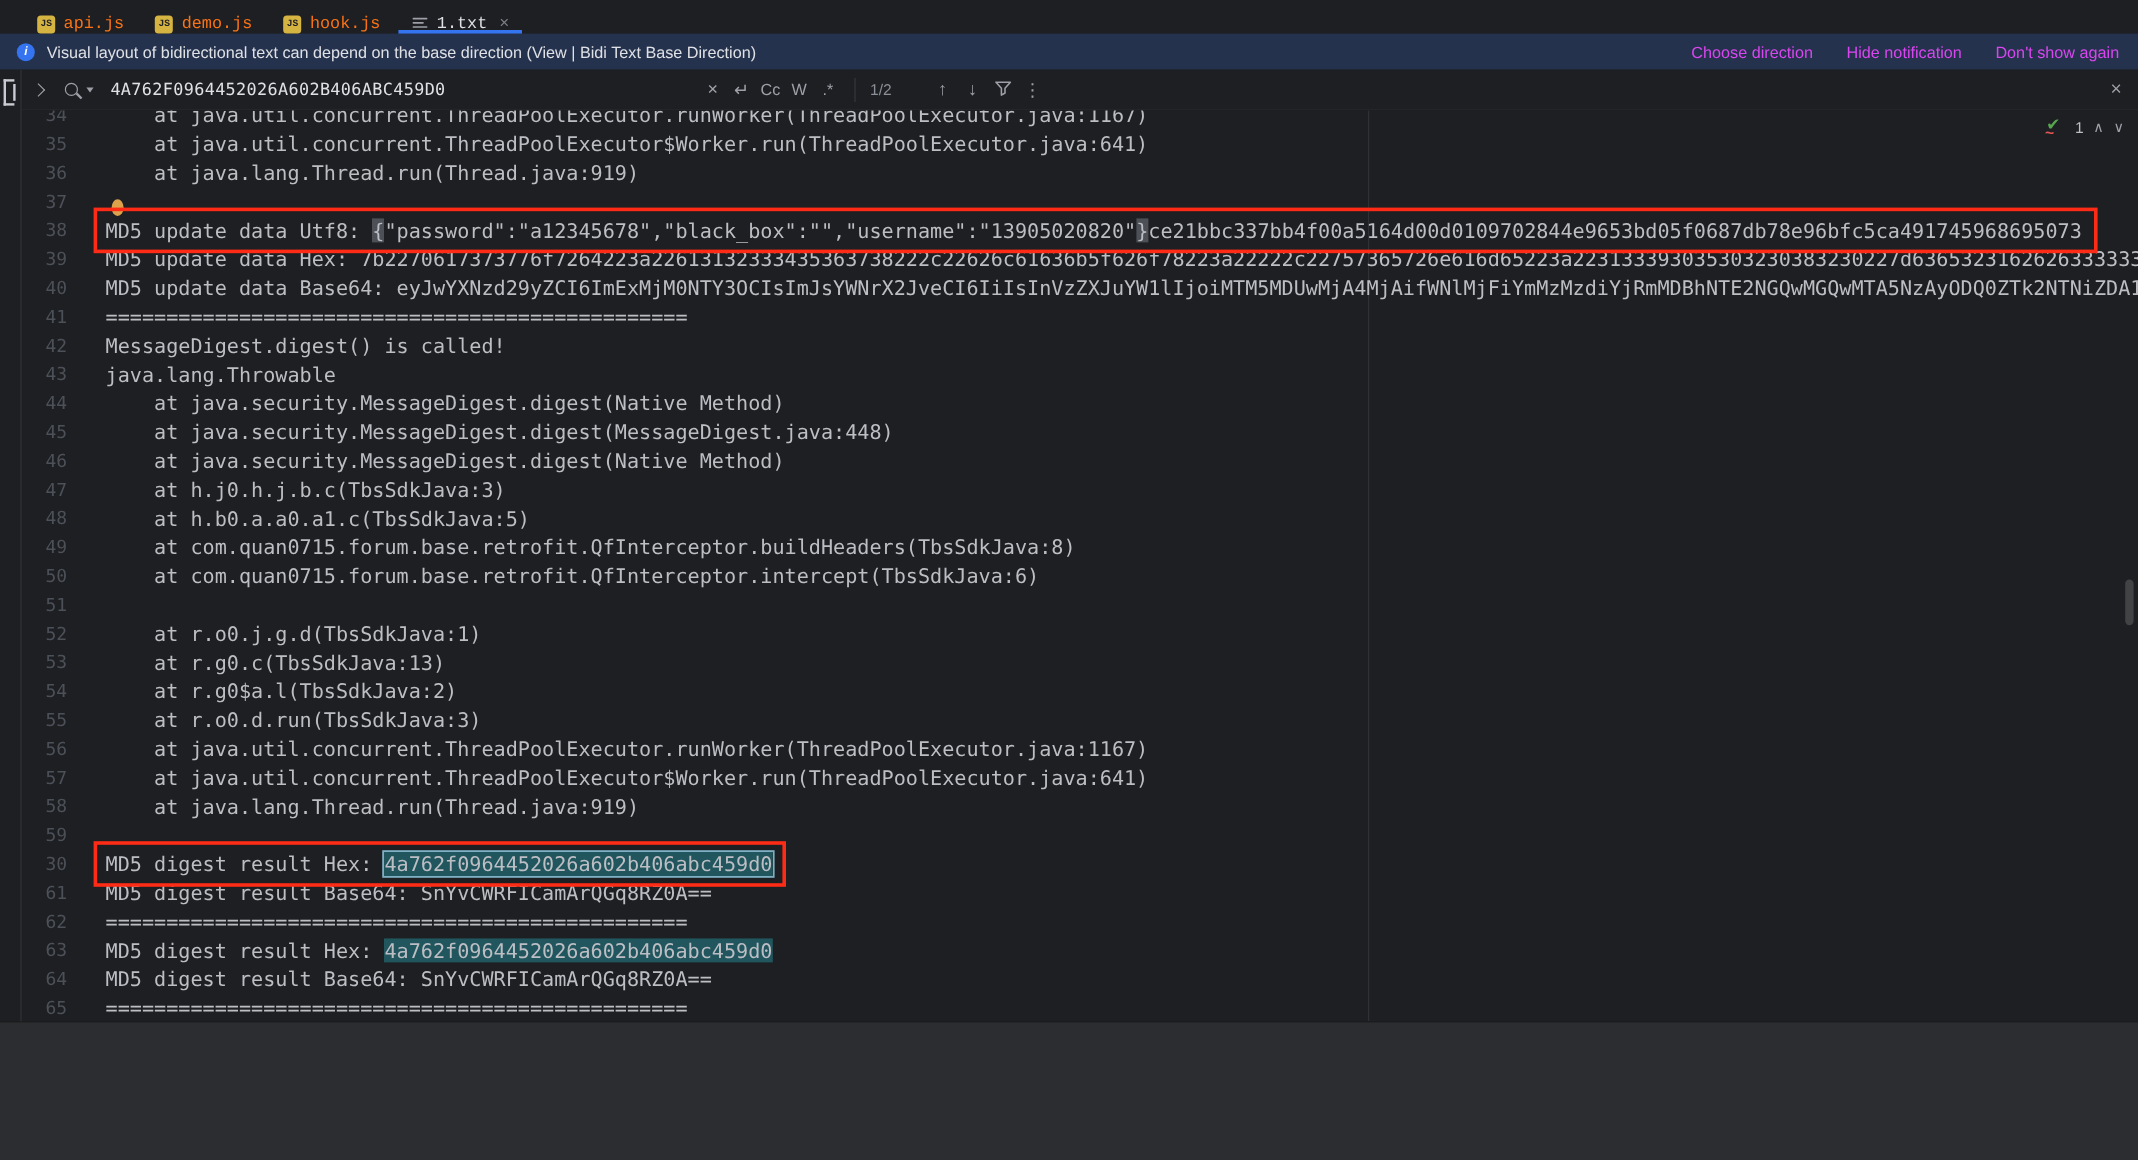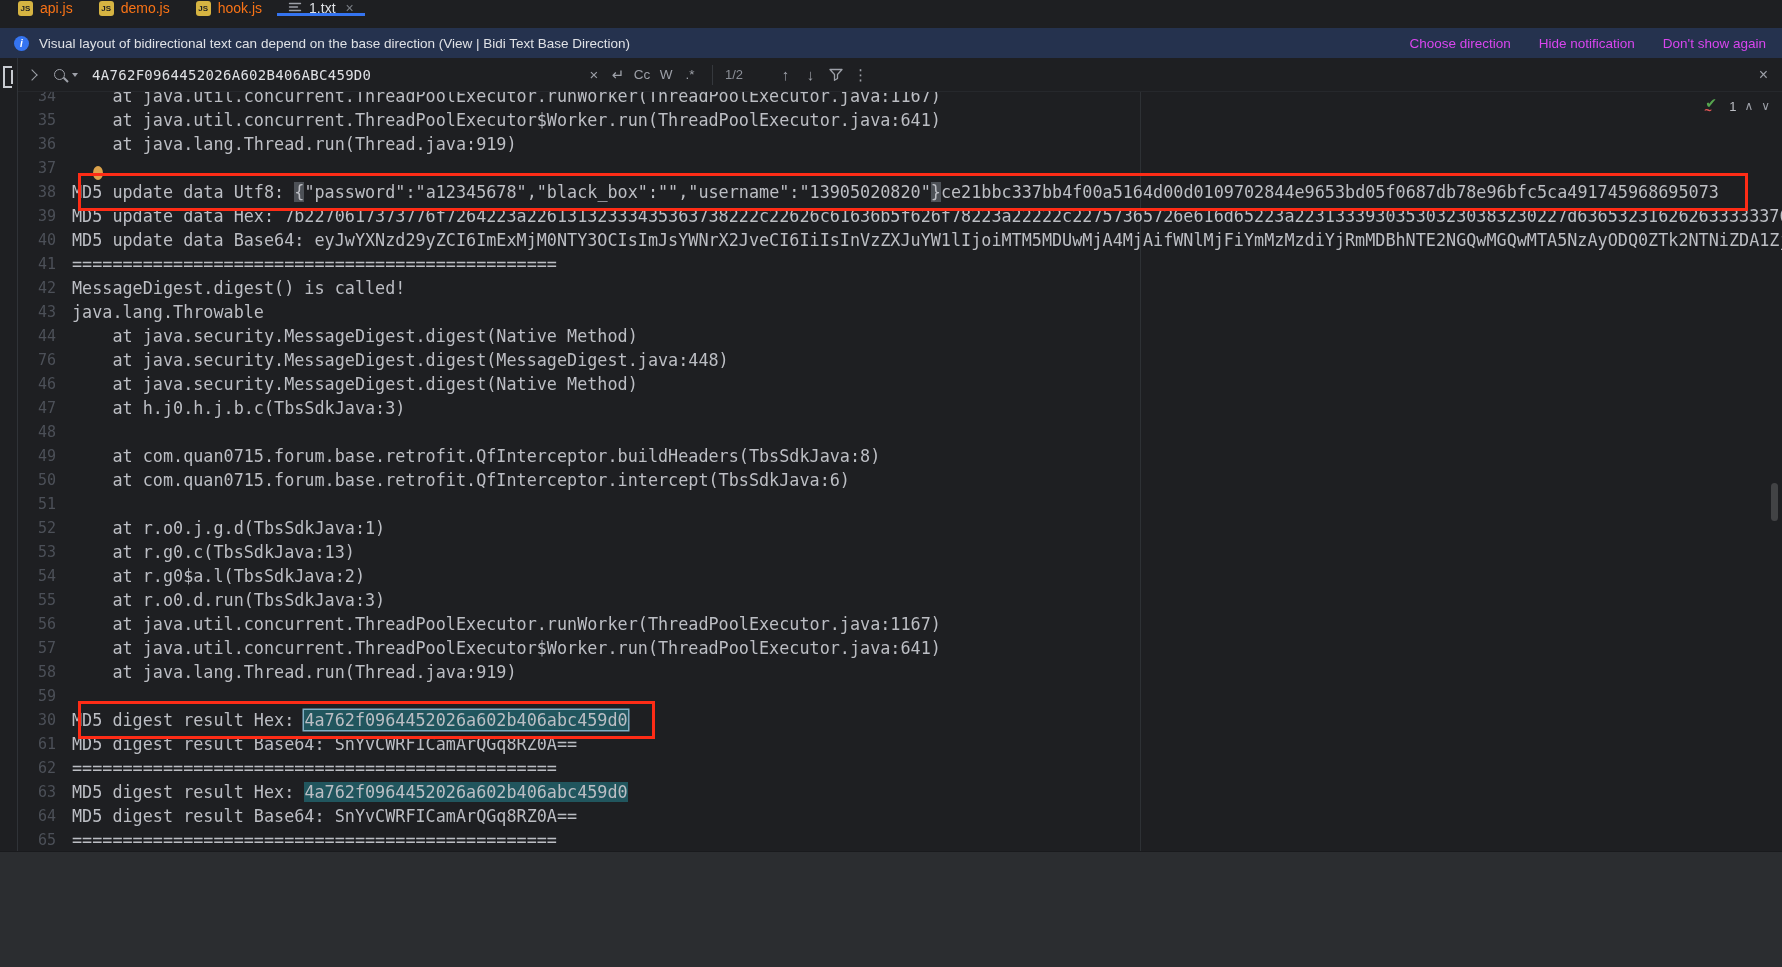--- a/index.html
+++ b/index.html
@@ -2,21 +2,21 @@
 <html><head>
 <meta charset="utf-8">
 <style>
   * { box-sizing: border-box; }
   html,body { margin:0; padding:0; }
   body {
     width:1782px; height:967px; overflow:hidden; position:relative;
     background:#1e1f22; font-family:"Liberation Sans", sans-serif;
   }
   
-  .tabbar { height:28px; display:flex; align-items:flex-start; background:#1e1f22; padding-left:5px; }
+  .tabbar { height:28px; display:flex; align-items:flex-end; background:#1e1f22; padding-left:18px;font-family:Liberation Mono, monospace; }
   .tab { display:flex; align-items:center; gap:7px; padding:0 13px; position:relative; cursor:default; }
   .tab .tlabel { font-size:14px; color:#f97316; }
   .tab.active .tlabel { color:#dfe1e5; }
   .tab.active::after { content:""; position:absolute; left:2px; right:2px; bottom:0; height:3px; background:#3574f0; }
   .jsicon { width:15px; height:15px; border-radius:3px; background:#d6b442; color:#1f2023;
             font-size:8px; font-weight:bold; display:flex; align-items:center; justify-content:center; }
   .tabclose { color:#7a7e85; font-size:14px; margin-left:3px; line-height:1; }
   
   .banner { height:30px; background:#25324e; display:flex; align-items:center; padding:0 16px 0 14px; }
   .infoicon { width:15px; height:15px; border-radius:50%; background:#3574f0; color:#fff; flex:0 0 15px;
@@ -44,21 +44,21 @@
   .snav { color:#9da0a8; font-size:15px; width:25px; text-align:center; cursor:pointer; }
   .sclose { position:absolute; right:14px; color:#9da0a8; font-size:16px; cursor:pointer; }
   .funnel { margin-top:2px; }
   
   .editor { position:absolute; top:92px; left:18px; right:0; bottom:116px; overflow:hidden; background:#1e1f22; }
   .wrapguide { position:absolute; left:1122px; top:0; bottom:0; width:1px; background:#2e3135; }
   .lines { margin-top:-8px; position:relative; }
   .row { height:24px; position:relative; white-space:pre; }
   .ln { position:absolute; left:0; top:0; width:38px; text-align:right; color:#4c5058;
         font:15px/24px "DejaVu Sans Mono", monospace; }
-  .code { position:absolute; left:54px; top:0; font:16.8px/24px "DejaVu Sans Mono", monospace; color:#bcbec4; }
+  .code { position:absolute; left:70px; top:0; font:16.8px/24px "DejaVu Sans Mono", monospace; color:#bcbec4; }
   .red-box { position:absolute; left:60px; top:-7px; height:38px; border:3px solid #fe2c16; z-index:3; pointer-events:none; }
   .hl-brace { background:#4d5157; }
   .hl-match { background:#21565e; }
   .hl-current { background:#21565e; box-shadow:0 0 0 1.5px #7fafc4; }
   .ydot { position:absolute; left:75px; top:10px; width:10px; height:14px; border-radius:50%;
           background:#dca24b; z-index:2; }
   .widget { position:absolute; top:5px; right:12px; display:flex; align-items:center; gap:8px; z-index:4; }
   .checkwrap { position:relative; width:16px; height:18px; }
   .wcheck { color:#57a64f; font-size:14px; position:absolute; top:-2px; left:0; }
   .wsquig { color:#e05555; font-size:13px; font-weight:bold; position:absolute; top:6px; left:-1px; }
@@ -147,24 +147,24 @@
       <div class="row"><span class="ln">35</span><span class="code"><span>    at java.util.concurrent.ThreadPoolExecutor$Worker.run(ThreadPoolExecutor.java:641)</span></span></div>
       <div class="row"><span class="ln">36</span><span class="code"><span>    at java.lang.Thread.run(Thread.java:919)</span></span></div>
       <div class="row"><span class="ydot"></span><span class="ln">37</span><span class="code"><span></span></span></div>
       <div class="row"><div class="red-box" style="width: 1669.56px;"></div><span class="ln">38</span><span class="code"><span>MD5 update data Utf8: </span><span class="hl-brace">{</span><span>"password":"a12345678","black_box":"","username":"13905020820"</span><span class="hl-brace">}</span><span>ce21bbc337bb4f00a5164d00d0109702844e9653bd05f0687db78e96bfc5ca491745968695073</span></span></div>
       <div class="row"><span class="ln">39</span><span class="code"><span>MD5 update data Hex: 7b2270617373776f7264223a22613132333435363738222c22626c61636b5f626f78223a22222c22757365726e616d65223a223133393035303230383230227d63653231626263333337626234663030613531363464303064303130393730323834346539363533</span></span></div>
       <div class="row"><span class="ln">40</span><span class="code"><span>MD5 update data Base64: eyJwYXNzd29yZCI6ImExMjM0NTY3OCIsImJsYWNrX2JveCI6IiIsInVzZXJuYW1lIjoiMTM5MDUwMjA4MjAifWNlMjFiYmMzMzdiYjRmMDBhNTE2NGQwMGQwMTA5NzAyODQ0ZTk2NTNiZDA1ZjA2ODdkYjc4ZTk2YmZjNWNhNDkxNzQ1OTY4Njk1MDcz</span></span></div>
       <div class="row"><span class="ln">41</span><span class="code"><span>================================================</span></span></div>
       <div class="row"><span class="ln">42</span><span class="code"><span>MessageDigest.digest() is called!</span></span></div>
       <div class="row"><span class="ln">43</span><span class="code"><span>java.lang.Throwable</span></span></div>
       <div class="row"><span class="ln">44</span><span class="code"><span>    at java.security.MessageDigest.digest(Native Method)</span></span></div>
-      <div class="row"><span class="ln">76</span><span class="code"><span>    at java.security.MessageDigest.digest(MessageDigest.java:448)</span></span></div>
+      <div class="row"><span class="ln">45</span><span class="code"><span>    at java.security.MessageDigest.digest(MessageDigest.java:448)</span></span></div>
       <div class="row"><span class="ln">46</span><span class="code"><span>    at java.security.MessageDigest.digest(Native Method)</span></span></div>
       <div class="row"><span class="ln">47</span><span class="code"><span>    at h.j0.h.j.b.c(TbsSdkJava:3)</span></span></div>
-      <div class="row"><span class="ln">48</span></div>
+      <div class="row"><span class="ln">48</span><span class="code"><span>    at h.b0.a.a0.a1.c(TbsSdkJava:5)</span></span></div>
       <div class="row"><span class="ln">49</span><span class="code"><span>    at com.quan0715.forum.base.retrofit.QfInterceptor.buildHeaders(TbsSdkJava:8)</span></span></div>
       <div class="row"><span class="ln">50</span><span class="code"><span>    at com.quan0715.forum.base.retrofit.QfInterceptor.intercept(TbsSdkJava:6)</span></span></div>
       <div class="row"><span class="ln">51</span></div>
       <div class="row"><span class="ln">52</span><span class="code"><span>    at r.o0.j.g.d(TbsSdkJava:1)</span></span></div>
       <div class="row"><span class="ln">53</span><span class="code"><span>    at r.g0.c(TbsSdkJava:13)</span></span></div>
       <div class="row"><span class="ln">54</span><span class="code"><span>    at r.g0$a.l(TbsSdkJava:2)</span></span></div>
       <div class="row"><span class="ln">55</span><span class="code"><span>    at r.o0.d.run(TbsSdkJava:3)</span></span></div>
       <div class="row"><span class="ln">56</span><span class="code"><span>    at java.util.concurrent.ThreadPoolExecutor.runWorker(ThreadPoolExecutor.java:1167)</span></span></div>
       <div class="row"><span class="ln">57</span><span class="code"><span>    at java.util.concurrent.ThreadPoolExecutor$Worker.run(ThreadPoolExecutor.java:641)</span></span></div>
       <div class="row"><span class="ln">58</span><span class="code"><span>    at java.lang.Thread.run(Thread.java:919)</span></span></div>

